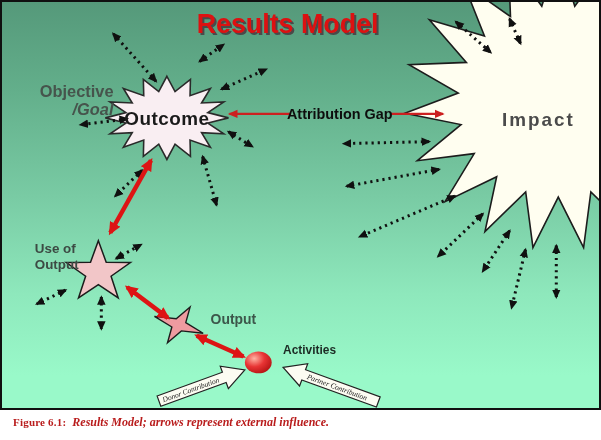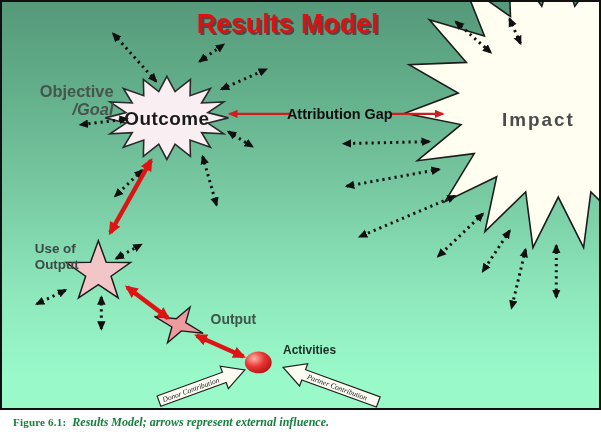--- a/index.html
+++ b/index.html
@@ -2,21 +2,21 @@
 <html><head>
 <meta charset="utf-8">
 <style>
   html,body{margin:0;padding:0;background:#fff;}
   .stage{position:relative;width:601px;height:440px;background:#ffffff;overflow:hidden;
          font-family:"Liberation Sans",sans-serif;}
   .diagram{position:absolute;left:0;top:0;width:601px;height:410px;box-sizing:border-box;
            border:2px solid #101010;
            background:linear-gradient(180deg,#55997a 0%,#63af8b 22%,#79cba4 48%,#8ee8bc 72%,#99f9c9 92%,#99f9c9 100%);}
   .diagram svg{display:block;width:100%;height:100%;}
-  .caption{position:absolute;left:13px;top:415px;width:580px;color:#15803d;
+  .caption{position:absolute;left:13px;top:415px;width:580px;color:#b91c1c;
            font-family:"Liberation Serif",serif;font-size:12px;white-space:nowrap;}
   .caption .fig{font-weight:bold;font-style:normal;font-size:11px;letter-spacing:.2px;}
   .caption .txt{font-weight:bold;font-style:italic;margin-left:6px;}
   text{font-family:"Liberation Sans",sans-serif;}
   .banner-text{font-family:"Liberation Serif",serif;font-style:italic;font-size:7.5px;fill:#222;}
 </style>
 </head>
 <body>
 
 <div class="stage">

